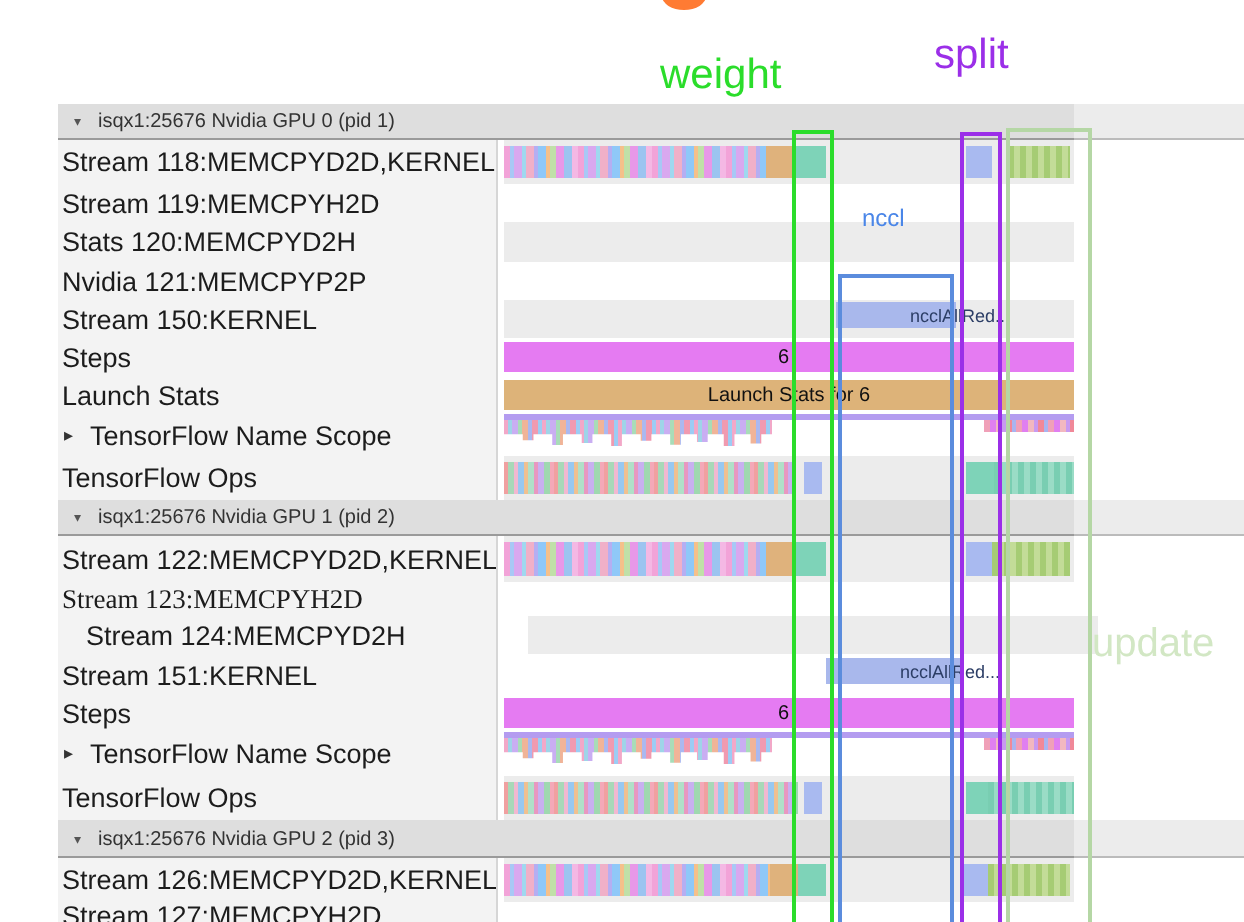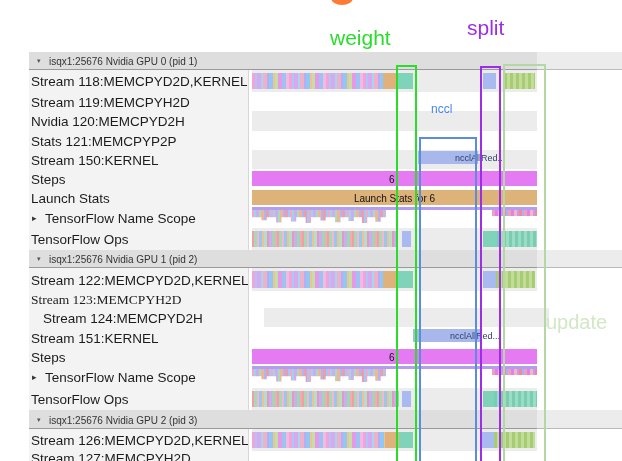--- a/index.html
+++ b/index.html
@@ -56,24 +56,24 @@
         <div class="seg seg-tan" style="left: 383px; width: 14px; top: 3px; bottom: 3px; background: rgb(223, 178, 124);"></div>
         <div class="seg seg-teal" style="left: 397px; width: 16px; top: 3px; bottom: 3px; background: rgb(126, 211, 184);"></div>
         <div class="seg seg-blue" style="left: 483px; width: 13px; top: 3px; bottom: 3px; background: rgb(169, 186, 240);"></div>
         <div class="seg seg-olive" style="left: 504px; width: 31px; top: 3px; bottom: 3px;"></div>
       </div>
       <div class="row" style="top: 92px; height: 19px;">
         <span class="trk-label">Stream 119:MEMCPYH2D</span>
       </div>
       <div class="row" style="top: 111px; height: 20px;">
         <div class="stripe"></div>
-        <span class="trk-label">Nvidia 120:MEMCPYD2H</span>
+        <span class="trk-label">Stats 120:MEMCPYD2H</span>
       </div>
       <div class="row" style="top: 131px; height: 19px;">
-        <span class="trk-label">Stats 121:MEMCPYP2P</span>
+        <span class="trk-label">Nvidia 121:MEMCPYP2P</span>
       </div>
       <div class="row" style="top: 150px; height: 19px;">
         <div class="stripe"></div>
         <span class="trk-label">Stream 150:KERNEL</span>
         <div class="seg seg-ncclbar" style="left: 418px; width: 60px; top: 1px; height: 13px; background: rgb(169, 184, 236);">
           <span class="seg-nccl-text">ncclAllRed...</span>
         </div>
       </div>
       <div class="row" style="top: 169px; height: 19px;">
         <span class="trk-label">Steps</span>

